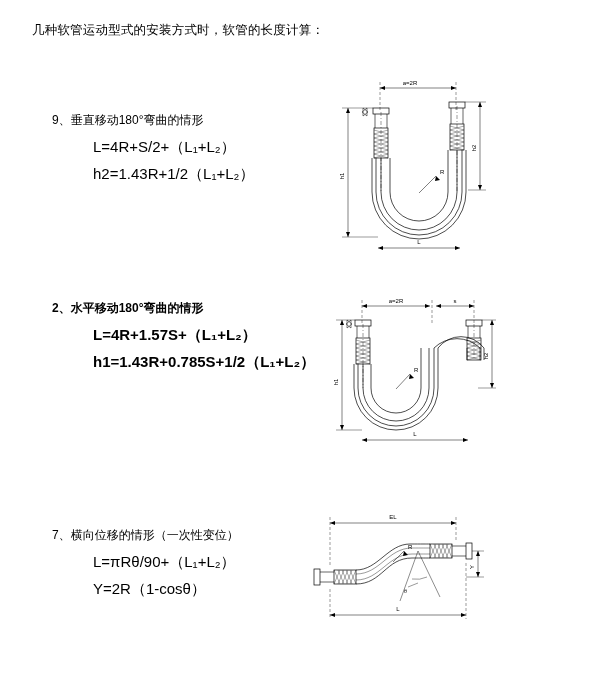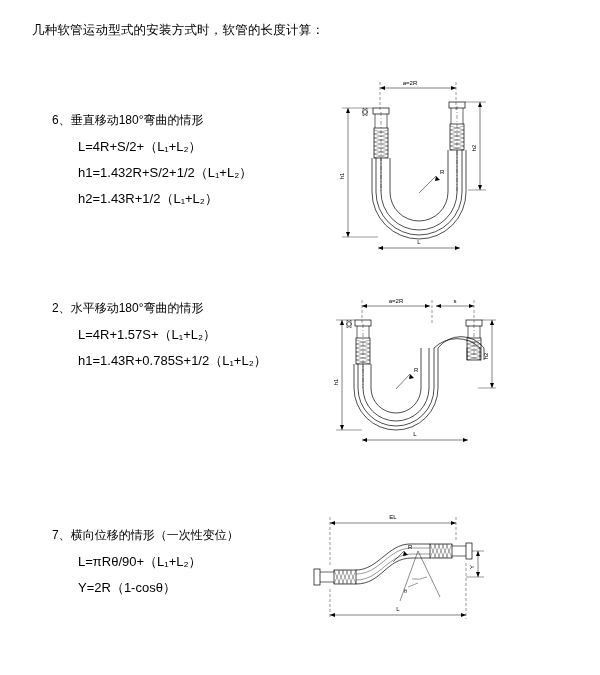--- a/index.html
+++ b/index.html
@@ -30,23 +30,23 @@
   }
   .section {
     position: absolute;
   }
   .sec-title {
     font-size: 12px;
     white-space: nowrap;
     margin-bottom: 9px;
   }
   .formula {
-    font-size: 13px;
+    font-size: 15px;
     white-space: nowrap;
-    margin-left: 26px;
+    margin-left: 41px;
     margin-bottom: 8px;
   }
   .fig {
     position: absolute;
   }
   .fig svg {
     display: block;
   }
   .dim-text {
     font-family: "Liberation Sans", sans-serif;
@@ -60,23 +60,22 @@
   }
 </style>
 </head>
 <body>
 
 <div class="page">
 
   <div class="heading">几种软管运动型式的安装方式时，软管的长度计算：</div>
 
   <div class="section" style="left:52px; top:112px;">
-    <div class="sec-title">6、垂直移动180°弯曲的情形</div>
+    <div class="sec-title">9、垂直移动180°弯曲的情形</div>
     <div class="formula">L=4R+S/2+（L₁+L₂）</div>
-    <div class="formula">h1=1.432R+S/2+1/2（L₁+L₂）</div>
     <div class="formula">h2=1.43R+1/2（L₁+L₂）</div>
   </div>
 
   <div class="fig" style="left:318px; top:72px;">
     <svg width="180" height="190" viewBox="0 0 180 190">
       <g stroke="#000" fill="none" stroke-width="0.7">
 
         <line x1="62" y1="16" x2="138" y2="16" stroke-width="0.5"></line>
         <path d="M62 16 l5 -2 v4 z" fill="#000" stroke="none"></path>
         <path d="M138 16 l-5 -2 v4 z" fill="#000" stroke="none"></path>
@@ -155,21 +154,21 @@
         <path d="M50 40 l-5 -4 v8 z" fill="none" stroke-width="0.5"></path>
       </g>
       <text class="dim-text" x="92" y="13" text-anchor="middle">a=2R</text>
       <text class="dim-text" x="26" y="104" text-anchor="middle" transform="rotate(-90 26 104)">h1</text>
       <text class="dim-text" x="158" y="76" text-anchor="middle" transform="rotate(-90 158 76)">h2</text>
       <text class="dim-text" x="122" y="102">R</text>
       <text class="dim-text" x="101" y="172" text-anchor="middle">L</text>
     </svg>
   </div>
 
-  <div class="section" style="left:52px; top:300px;">
+  <div class="section" style="left:52px; top:300px;font-weight:bold;">
     <div class="sec-title">2、水平移动180°弯曲的情形</div>
     <div class="formula">L=4R+1.57S+（L₁+L₂）</div>
     <div class="formula">h1=1.43R+0.785S+1/2（L₁+L₂）</div>
   </div>
 
   <div class="fig" style="left:318px; top:290px;">
     <svg width="180" height="160" viewBox="0 0 180 160">
       <g stroke="#000" fill="none" stroke-width="0.7">
 
         <line x1="44" y1="16" x2="112" y2="16" stroke-width="0.5"></line>

